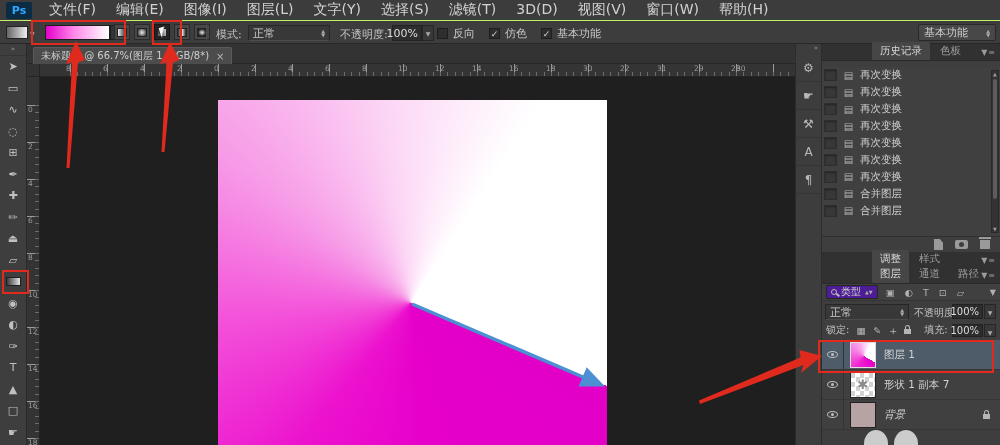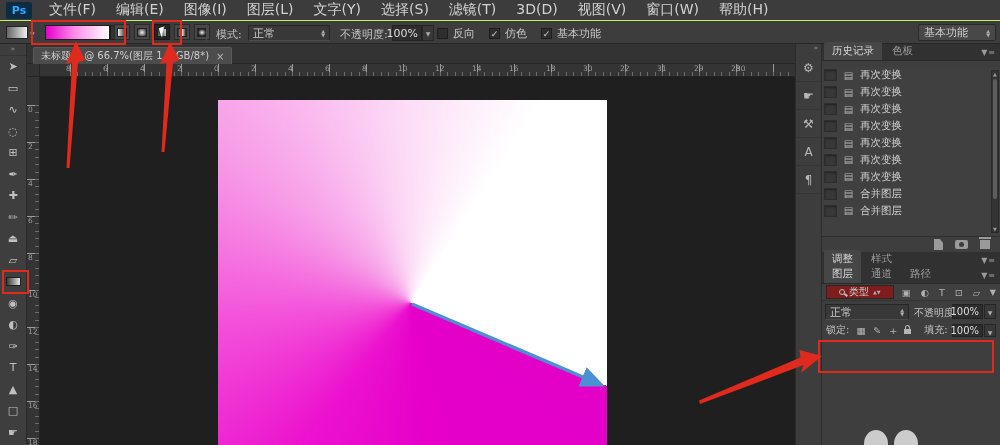--- a/index.html
+++ b/index.html
@@ -60,42 +60,42 @@
      background:conic-gradient(from 113deg at 49.6% 58.8%, #e200c7 0deg,#e600ca 60deg,#ec12ce 105deg,#f34fd9 150deg,#f79ae7 195deg,#fcd6f5 240deg,#ffffff 280deg,#ffffff 360deg);}
   
   .dockstrip{position:absolute;left:795px;top:44px;width:27px;height:401px;background:#3d3d3d;border-left:1px solid #2c2c2c;border-right:1px solid #2c2c2c;}
   .dockstrip .dk-head{height:10px;color:#999;font-size:7px;text-align:right;padding-right:3px;line-height:9px;}
   .dock-icons{display:flex;flex-direction:column;align-items:center;}
   .dicon{height:28px;width:100%;display:flex;align-items:center;justify-content:center;color:#b8b8b8;font-size:12px;border-bottom:1px solid #353535;}
   
   .rightpanel{position:absolute;left:822px;top:44px;width:178px;height:401px;background:#3e3e3e;}
   .tabstrip{position:relative;height:17px;background:#313131;display:flex;align-items:flex-end;gap:2px;padding-left:2px;border-bottom:1px solid #2a2a2a;}
   .ptab{padding:2px 8px;font-size:10.5px;color:#9c9c9c;white-space:nowrap;}
-  .ptab.active{background:#464646;color:#d6d6d6;border-radius:2px 2px 0 0;}
+  .ptab.active{background:#464646;color:#d6d6d6;border-radius:2px 2px 0 0;margin-left:48px;}
   .pmenu{position:absolute;right:4px;top:4px;color:#9a9a9a;font-size:8px;letter-spacing:1px;}
   .hlist{position:absolute;left:0;top:23px;width:178px;height:169px;display:flex;flex-direction:column;background:#404040;}
   .hrow{height:16.9px;display:flex;align-items:center;gap:5px;padding-left:2px;}
   .hrow.selected{background:#50606d;}
   .hwell{width:13px;height:12px;background:#383838;border:1px solid #2d2d2d;box-shadow:inset 0 1px 2px #222;}
   .hicon{color:#b5b5b5;font-size:10px;width:13px;text-align:center;}
   .hgrad{width:13px;height:9px;border:1px solid #222;background:linear-gradient(90deg,#888,#eee);}
   .hlabel{font-size:10.5px;color:#cfcfcf;white-space:nowrap;}
   .hscroll{position:absolute;left:169px;top:26px;width:8px;height:163px;background:#333;border:1px solid #2a2a2a;}
   .hthumb{position:absolute;left:1px;top:8px;width:4px;height:120px;background:#5d5d5d;border-radius:2px;}
   .sarrow{position:absolute;left:0;width:6px;font-size:5px;color:#999;text-align:center;}
   .hfooter{position:absolute;left:0;top:192px;width:178px;height:16px;border-top:1px solid #303030;display:flex;justify-content:flex-end;align-items:center;gap:12px;padding-right:10px;background:#3e3e3e;}
   .docicon{width:9px;height:11px;background:#9a9a9a;clip-path:polygon(0 0,65% 0,100% 35%,100% 100%,0 100%);}
   .cam{width:13px;height:9px;background:#9a9a9a;border-radius:2px;position:relative;}
   .cam::after{content:"";position:absolute;left:4px;top:2px;width:5px;height:5px;border-radius:50%;background:#3e3e3e;}
   .trash{width:10px;height:9px;background:#9a9a9a;}
   .trash::before{content:"";display:block;width:12px;height:2px;background:#9a9a9a;margin:-3px 0 1px -1px;}
   .adjstrip{position:absolute;left:0;top:208px;width:178px;}
   .laytabs{position:absolute;left:0;top:223px;width:178px;}
   .filterrow{position:absolute;left:0;top:240px;width:178px;height:17px;background:#404040;display:flex;align-items:center;gap:8px;padding:0 4px;border-bottom:1px solid #343434;}
-  .fpill{display:flex;align-items:center;gap:4px;background:#7f1d1d;border:1px solid #262626;height:14px;padding:0 12px;font-size:10px;color:#ccc;}
+  .fpill{display:flex;align-items:center;gap:4px;background:#4c1d95;border:1px solid #262626;height:14px;padding:0 4px;font-size:10px;color:#ccc;}
   .mag{width:6px;height:6px;border:1.5px solid #bbb;border-radius:50%;position:relative;}
   .mag::after{content:"";position:absolute;width:4px;height:1.5px;background:#bbb;right:-4px;bottom:-1px;transform:rotate(40deg);}
   .ficon{color:#b0b0b0;font-size:9.5px;}
   .funnel{margin-left:auto;color:#b0b0b0;font-size:8px;}
   .blendrow{position:absolute;left:0;top:259px;width:178px;height:17px;background:#3e3e3e;}
   .lockrow{position:absolute;left:0;top:278px;width:178px;height:16px;background:#3e3e3e;display:flex;align-items:center;gap:7px;padding-left:4px;font-size:10px;color:#c2c2c2;}
   .lockrow .li{color:#b5b5b5;font-size:9.5px;}
   .mini-lock{width:7px;height:5px;background:#b5b5b5;position:relative;margin-top:3px;}
   .mini-lock::before{content:"";position:absolute;left:1px;top:-4px;width:3px;height:3px;border:1px solid #b5b5b5;border-bottom:none;border-radius:3px 3px 0 0;}
   .layerlist{position:absolute;left:0;top:296px;width:178px;}
@@ -494,20 +494,44 @@
 
       <span class="li"><span>▦</span></span>
           <span class="li"><span>✎</span></span>
           <span class="li"><span>+</span></span>
         </span>
       <span class="mini-lock"></span>
       <span style="margin-left:6px;">填充:</span>
       <span class="valbox" style="left:130px;top:2px;width:31px;height:13px;font-size:10px;position:absolute;">100%</span>
       <span class="dd-cell" style="left:162px;top:2px;height:13px;position:absolute;">▼</span>
     </div>
+    <div class="layerlist">
+      <div class="lrow selected">
+        <span class="eyecell">
+            <span class="eye"></span>
+          </span>
+        <span class="lthumb t1"></span>
+        <span class="lname">图层 1</span>
+      </div>
+      <div class="lrow">
+        <span class="eyecell">
+            <span class="eye"></span>
+          </span>
+        <span class="lthumb t2">✱</span>
+        <span class="lname">形状 1 副本 7</span>
+      </div>
+      <div class="lrow">
+        <span class="eyecell">
+            <span class="eye"></span>
+          </span>
+        <span class="lthumb t3"></span>
+        <span class="lname italic">背景</span>
+        <span class="mini-lock rlock"></span>
+      </div>
+    </div>
     <div class="ovals">
       <span class="oval"></span>
       <span class="oval"></span>
     </div>
   </div>
 
   <svg class="annot" viewBox="0 0 1000 445">
     <defs>
       <marker id="bluehead" markerWidth="7" markerHeight="7" refX="4.5" refY="3" orient="auto">
         <path d="M0,0 L7,3 L0,6 Z" fill="#4c8fd2"></path>

